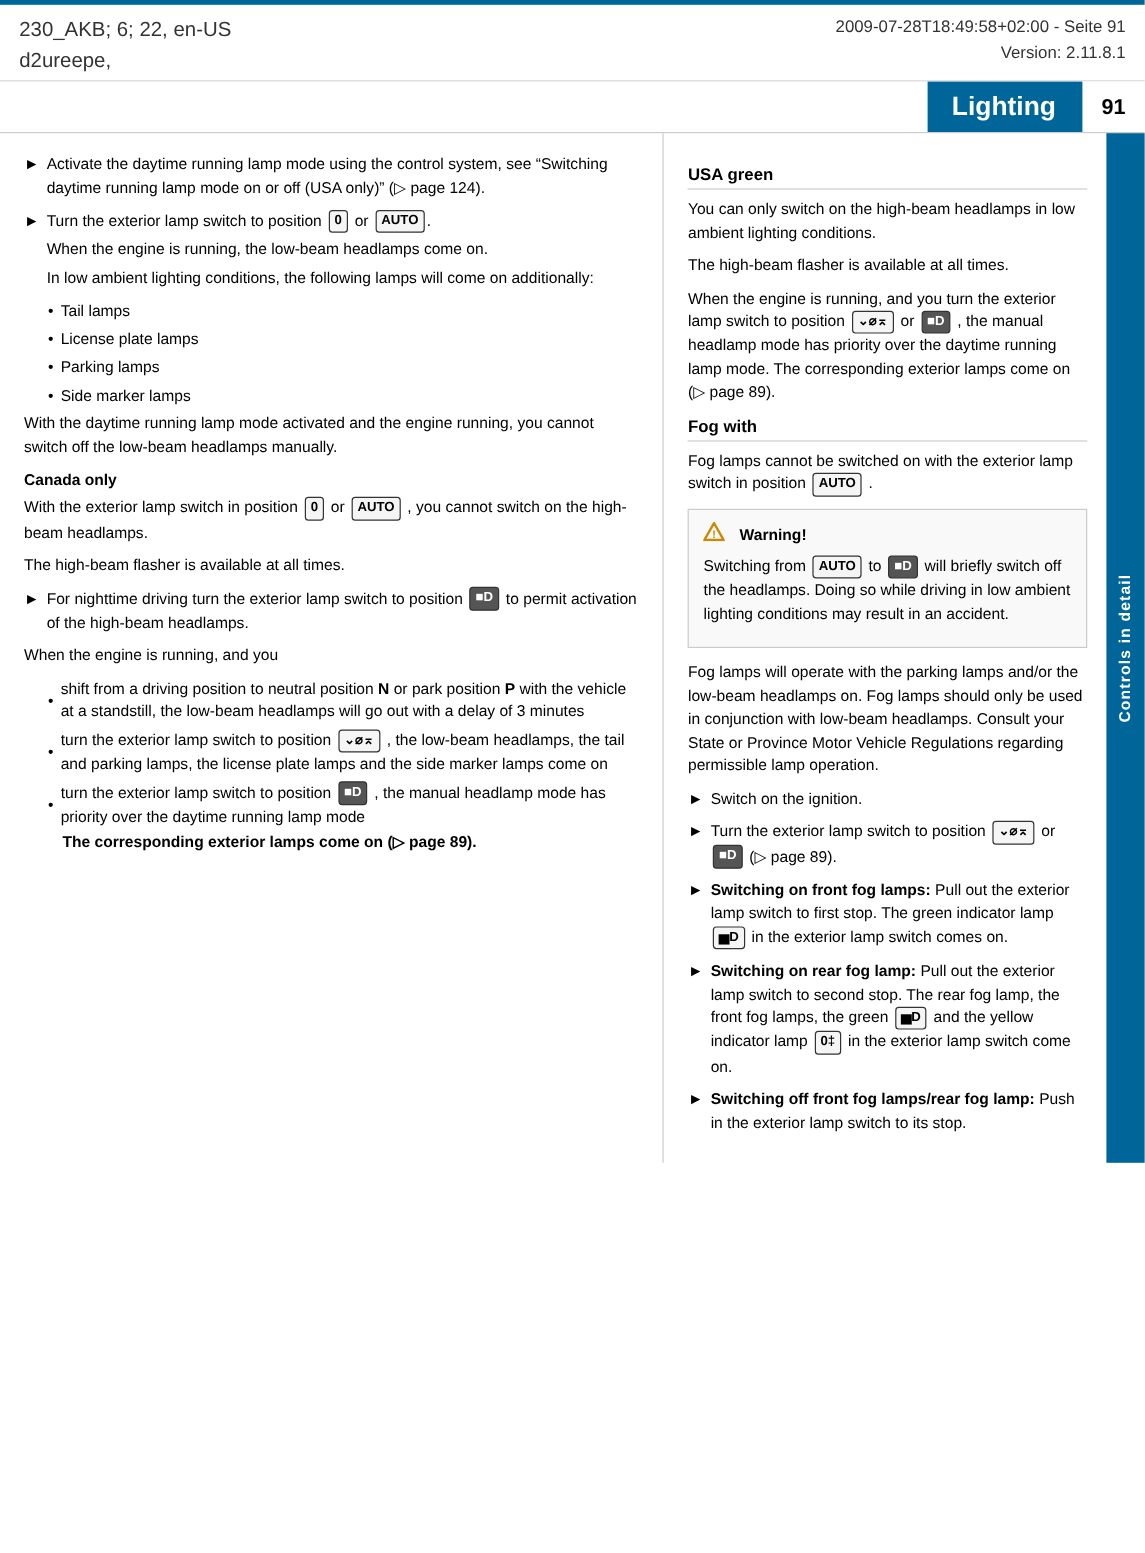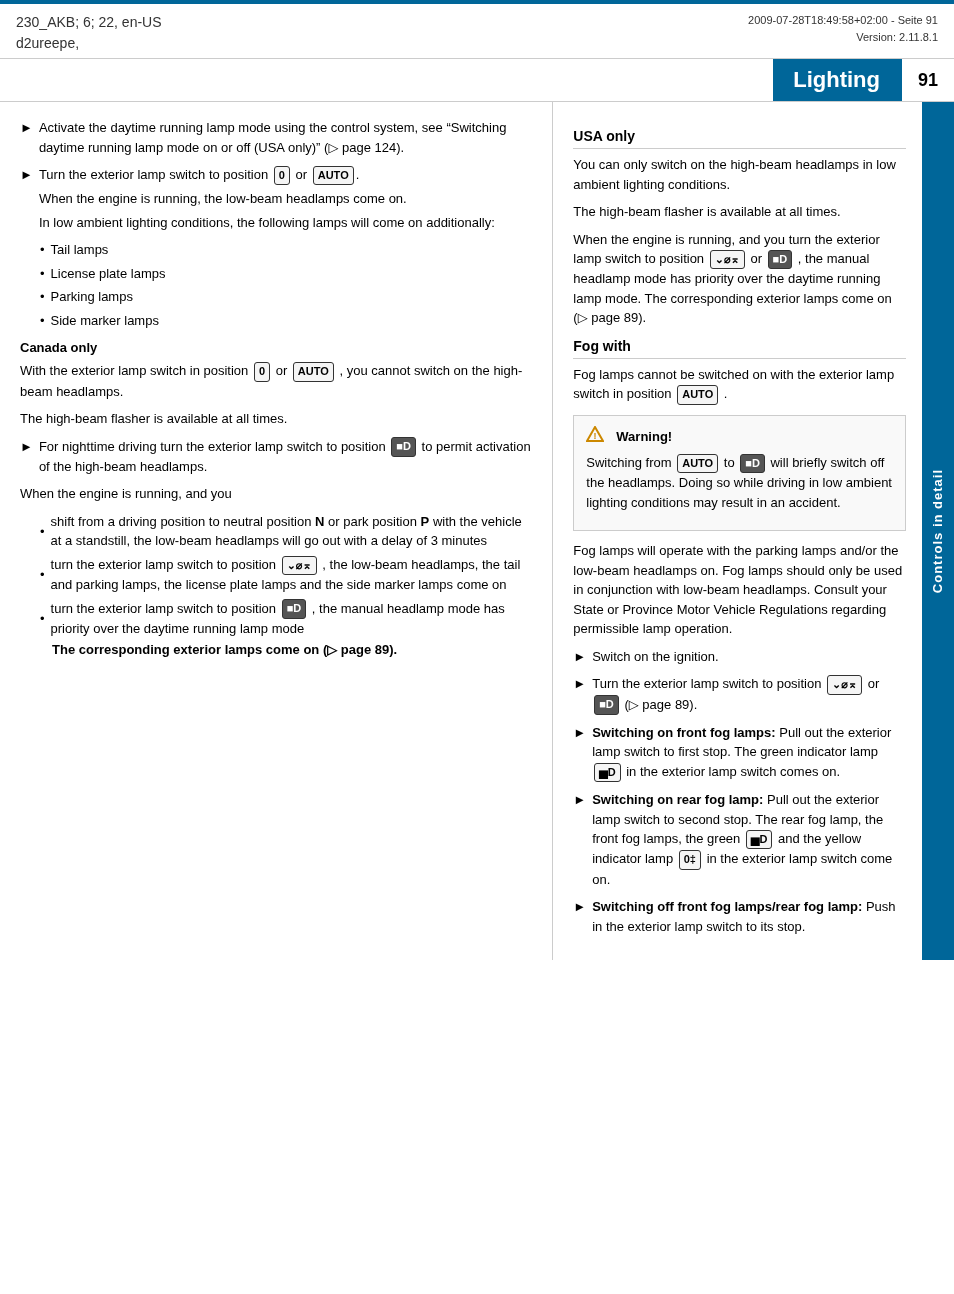--- a/index.html
+++ b/index.html
@@ -15,26 +15,26 @@
 
     
     .page-header {
       display: flex;
       justify-content: space-between;
       align-items: flex-start;
       padding: 8px 16px 4px 16px;
       border-bottom: 1px solid #ccc;
     }
     .header-left {
+      font-size: 17px;
+      color: #333;
+      line-height: 1.5;
+    }
+    .header-right {
       font-size: 14px;
-      color: #333;
-      line-height: 1.5;
-    }
-    .header-right {
-      font-size: 11px;
       color: #333;
       line-height: 1.5;
       text-align: right;
     }
 
     
     .title-bar {
       display: flex;
       align-items: stretch;
       justify-content: center;
@@ -264,20 +264,21 @@
     <div class="bullet-item">
       <span>License plate lamps</span>
     </div>
     <div class="bullet-item">
       <span>Parking lamps</span>
     </div>
     <div class="bullet-item">
       <span>Side marker lamps</span>
     </div>
 
+    <p>With the daytime running lamp mode activated and the engine running, you cannot switch off the low-beam headlamps manually.</p>
 
     <div class="section-heading">Canada only</div>
 
     <p>
       <span>With the exterior lamp switch in position</span>
       <span class="badge">0</span>
       <span> or </span>
       <span class="badge">AUTO</span>
       <span>, you cannot switch on the high-beam headlamps.</span>
     </p>
@@ -320,21 +321,21 @@
         <span class="badge-dark">■D</span>
         <span>, the manual headlamp mode has priority over the daytime running lamp mode</span>
       </span>
     </div>
     <div class="indented" style="margin-left:32px; margin-bottom:8px;">The corresponding exterior lamps come on (▷ page 89).</div>
 
   </div>
 
   <div class="right-column" style="padding-right: 48px;">
 
-    <div class="subsection-heading">USA only</div>
+    <div class="subsection-heading">USA green</div>
 
     <p>You can only switch on the high-beam headlamps in low ambient lighting conditions.</p>
     <p>The high-beam flasher is available at all times.</p>
     <p>
       <span>When the engine is running, and you turn the exterior lamp switch to position</span>
       <span class="badge">⌄⌀⌅</span>
       <span> or </span>
       <span class="badge-dark">■D</span>
       <span>, the manual headlamp mode has priority over the daytime running lamp mode. The corresponding exterior lamps come on (▷ page 89).</span>
     </p>

